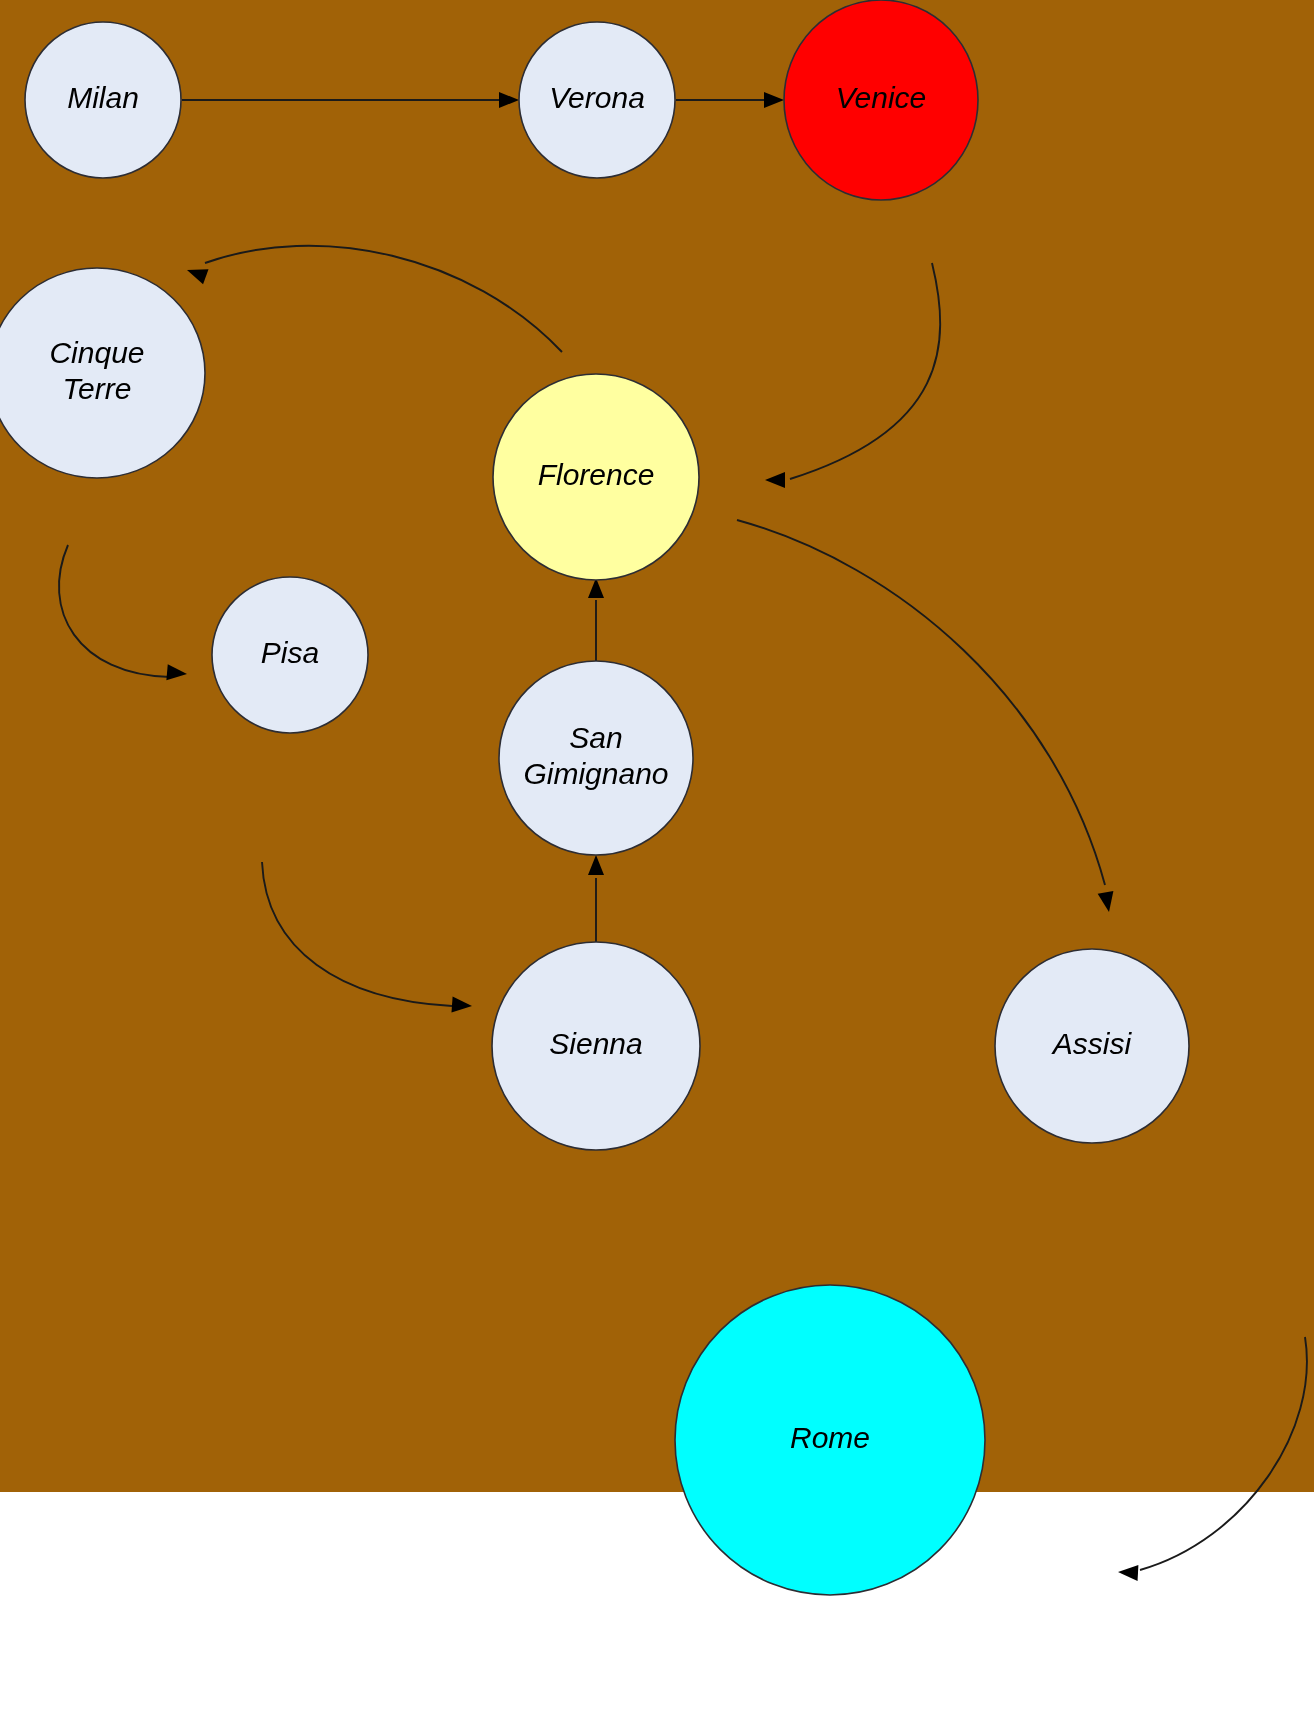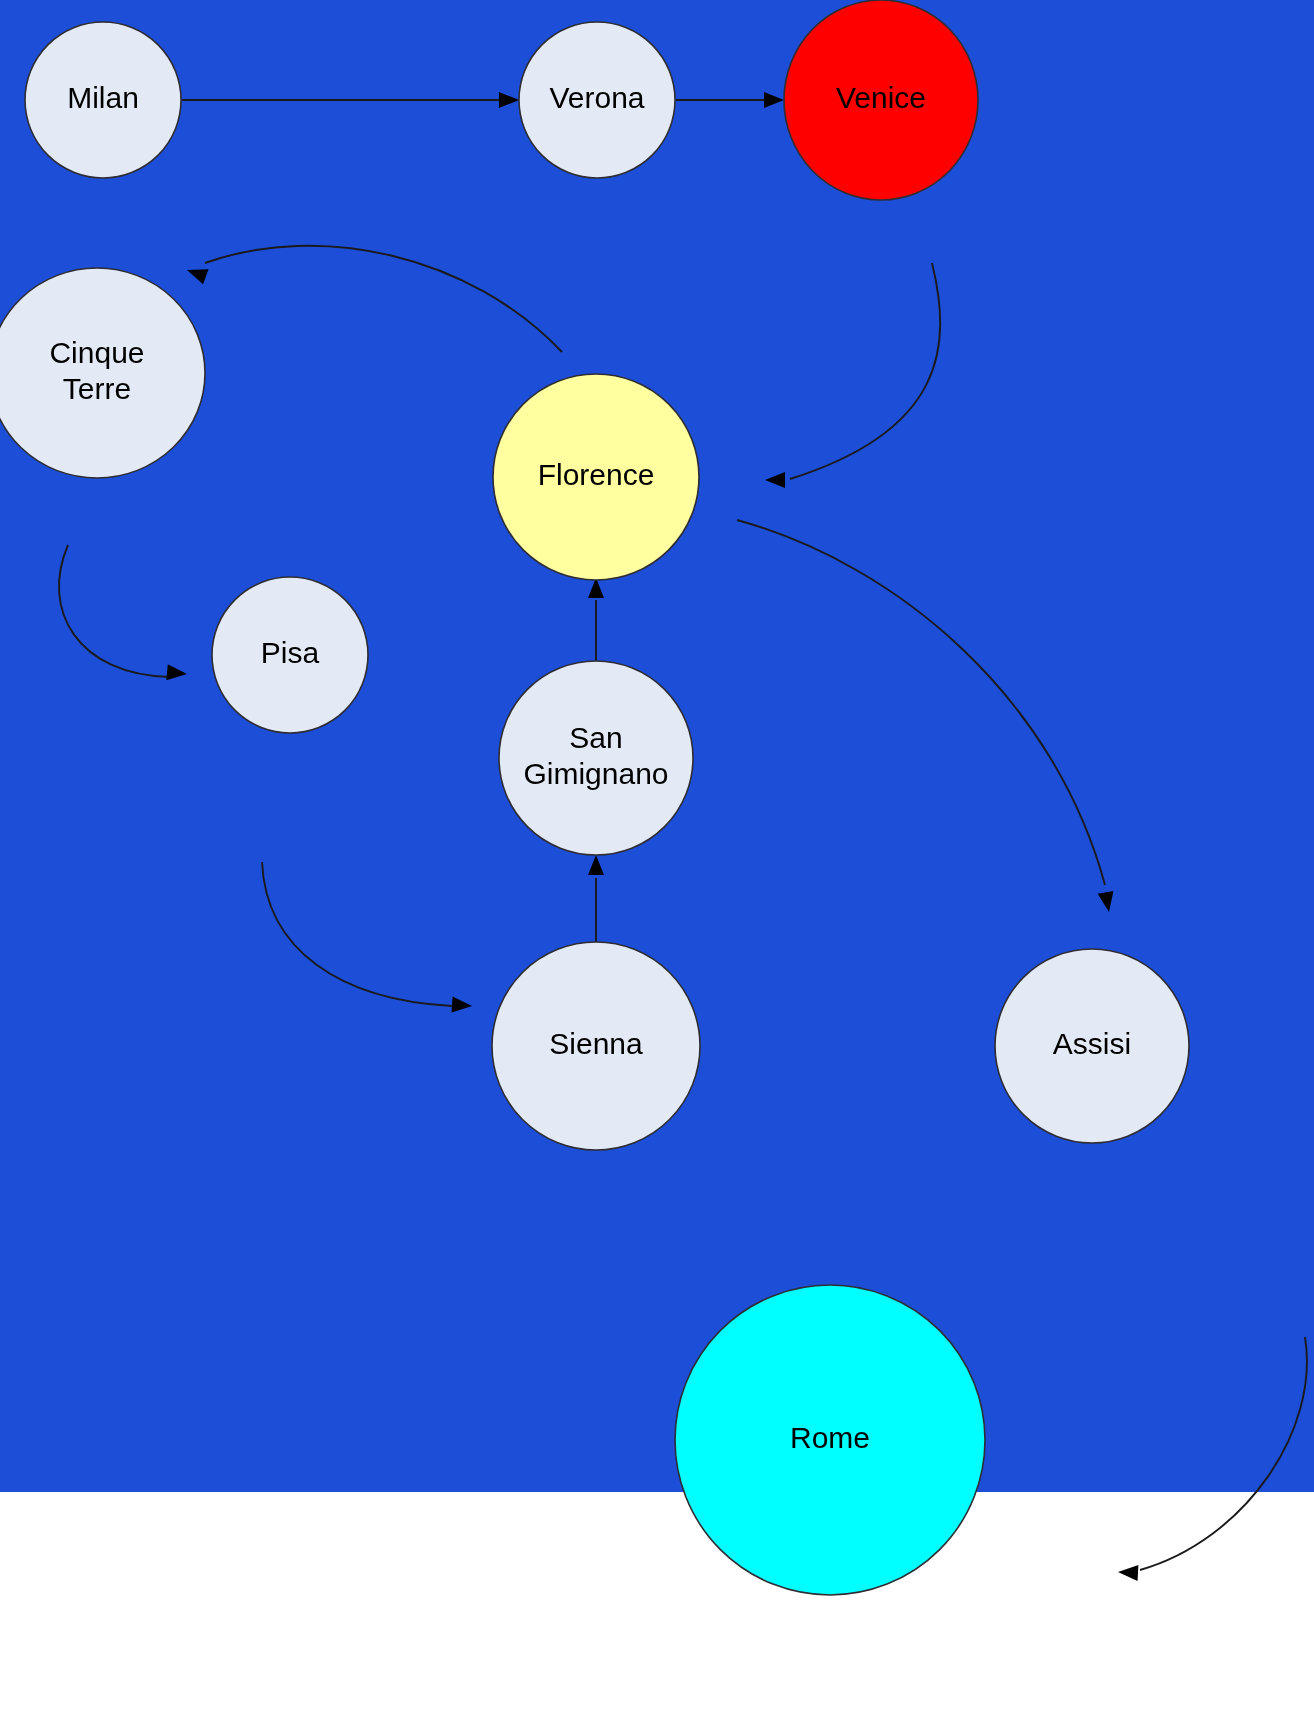--- a/index.html
+++ b/index.html
@@ -10,21 +10,22 @@
   body {
     width: 1314px;
     height: 1726px;
     font-family: "Liberation Sans", sans-serif;
     overflow: hidden;
   }
   #diagram-root {
     position: relative;
     width: 1314px;
     height: 1492px;
-    background: #1d4ed8;
+    background: #a16207;
+    font-style: italic;
   }
   svg#graph {
     display: block;
     width: 1314px;
     height: 1726px;
   }
   .node-shape {
     stroke: #2d2d33;
     stroke-width: 1.6;
   }

